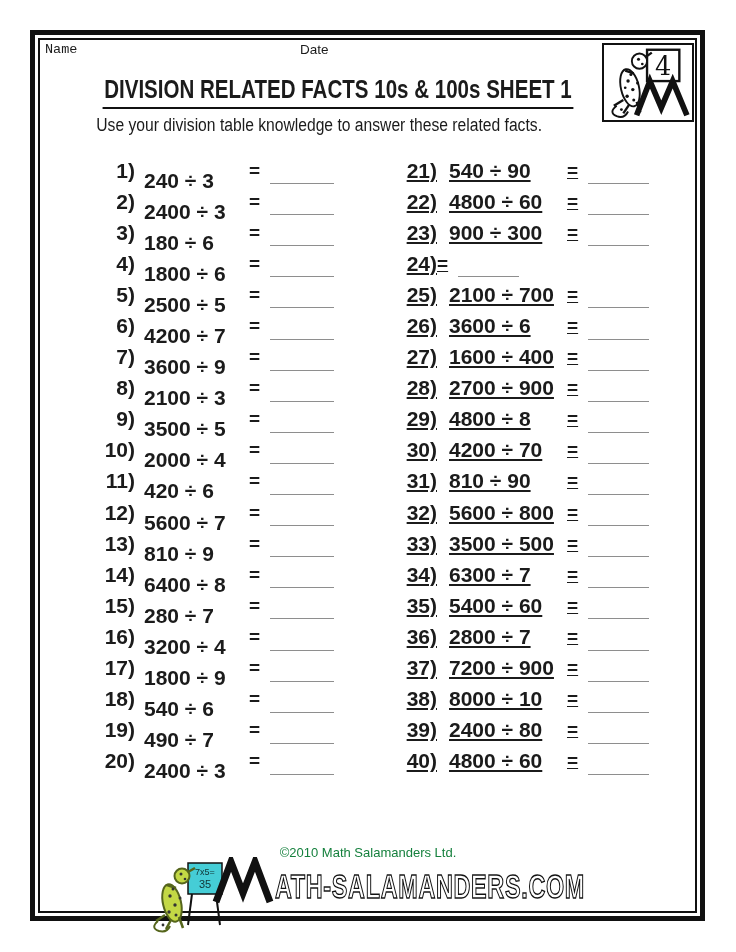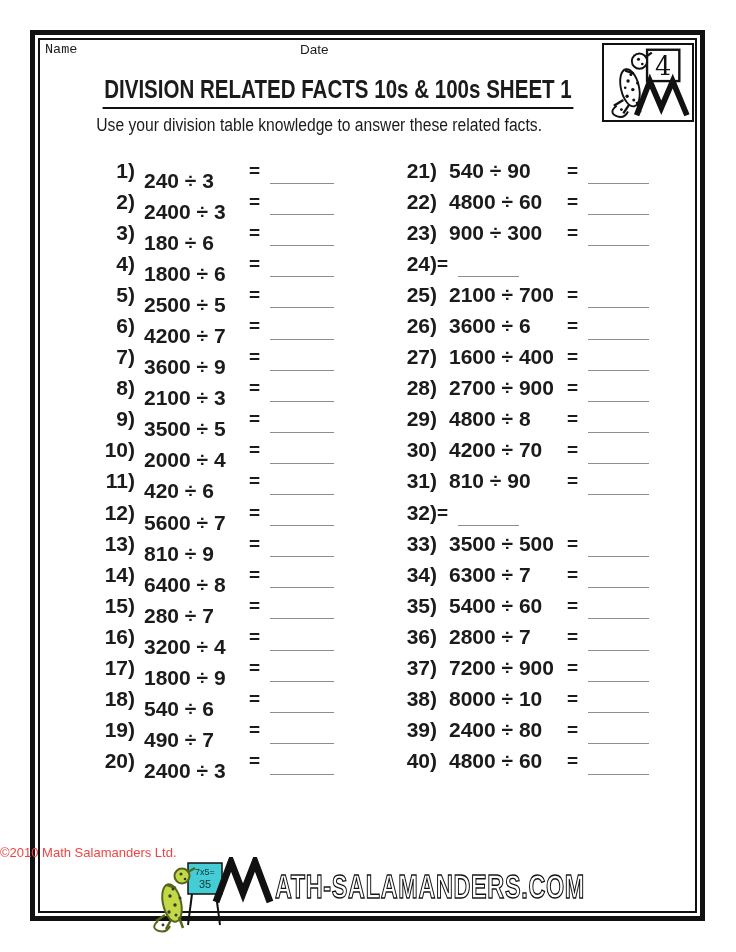--- a/index.html
+++ b/index.html
@@ -37,37 +37,37 @@
     white-space:nowrap;
   }
   .subtitle-wrap{position:absolute;left:39px;top:107px;width:560px;text-align:center;margin-top:8px;}
   .subtitle-text{
     display:inline-block;font-size:18px;
     transform:scaleX(0.87);transform-origin:center;white-space:nowrap;
   }
 
   .col{position:absolute;top:155px;}
   .col-left{left:83px;}
-  .col-right{left:385px;}
+  .col-right{left:385px;text-decoration:underline;}
   .prow{height:31.1px;display:flex;align-items:center;font-size:21px;font-weight:600;}
   .pnum{width:52px;text-align:right;flex:none;}
   .pexpr{margin-left:9px;flex:none;white-space:nowrap;}
   .col-left .pexpr{width:105px;margin-top:20px;}
   .col-right .pexpr{width:118px;margin-left:12px;}
   .peq{width:21px;flex:none;font-size:19px;}
   .pblank{
     flex:none;height:16px;align-self:flex-end;margin-bottom:2px;
     border-bottom:1.6px solid #8e8e8e;
   }
   .col-left .pblank{width:64px;}
   .col-right .pblank{width:61px;}
 
   .copyright{
-    position:absolute;left:0;right:0;top:845px;
-    font-size:13px;color:#ef4444;
+    position:absolute;left:0;right:0;top:845px;text-align:center;
+    font-size:13px;color:#15803d;
   }
   .salamander-footer{position:absolute;left:150px;top:831px;margin-top:28px;}
   .site-logotype{position:absolute;left:212px;top:857px;}
 </style>
 </head>
 <body>
 
 <div class="page">
   <div class="frame">
     <div class="frame-inner"></div>
@@ -299,20 +299,21 @@
         <span class="pblank"></span>
       </div>
       <div class="prow">
         <span class="pnum">31)</span>
         <span class="pexpr">810 ÷ 90</span>
         <span class="peq">=</span>
         <span class="pblank"></span>
       </div>
       <div class="prow">
         <span class="pnum">32)</span>
+        <span class="pexpr">5600 ÷ 800</span>
         <span class="peq">=</span>
         <span class="pblank"></span>
       </div>
       <div class="prow">
         <span class="pnum">33)</span>
         <span class="pexpr">3500 ÷ 500</span>
         <span class="peq">=</span>
         <span class="pblank"></span>
       </div>
       <div class="prow">

